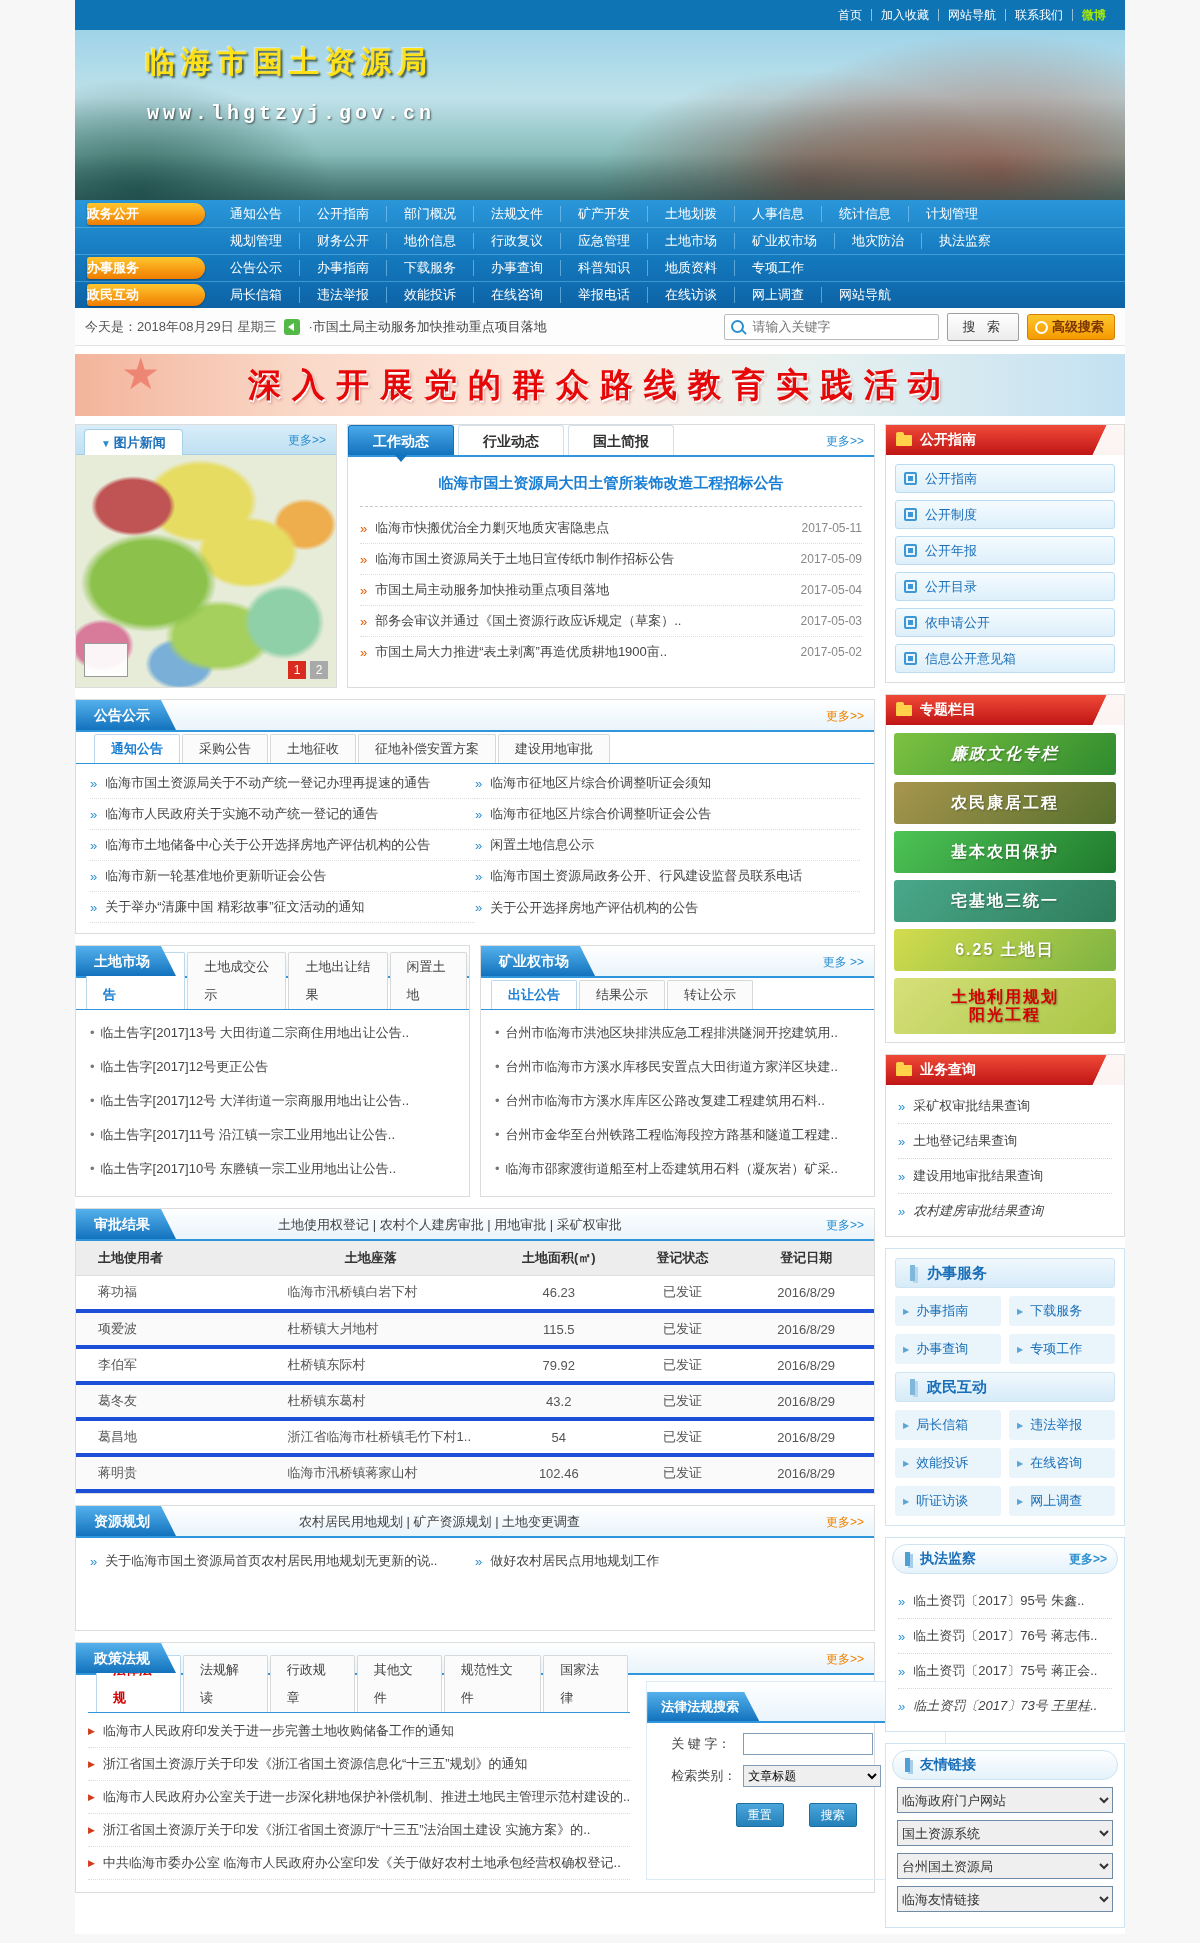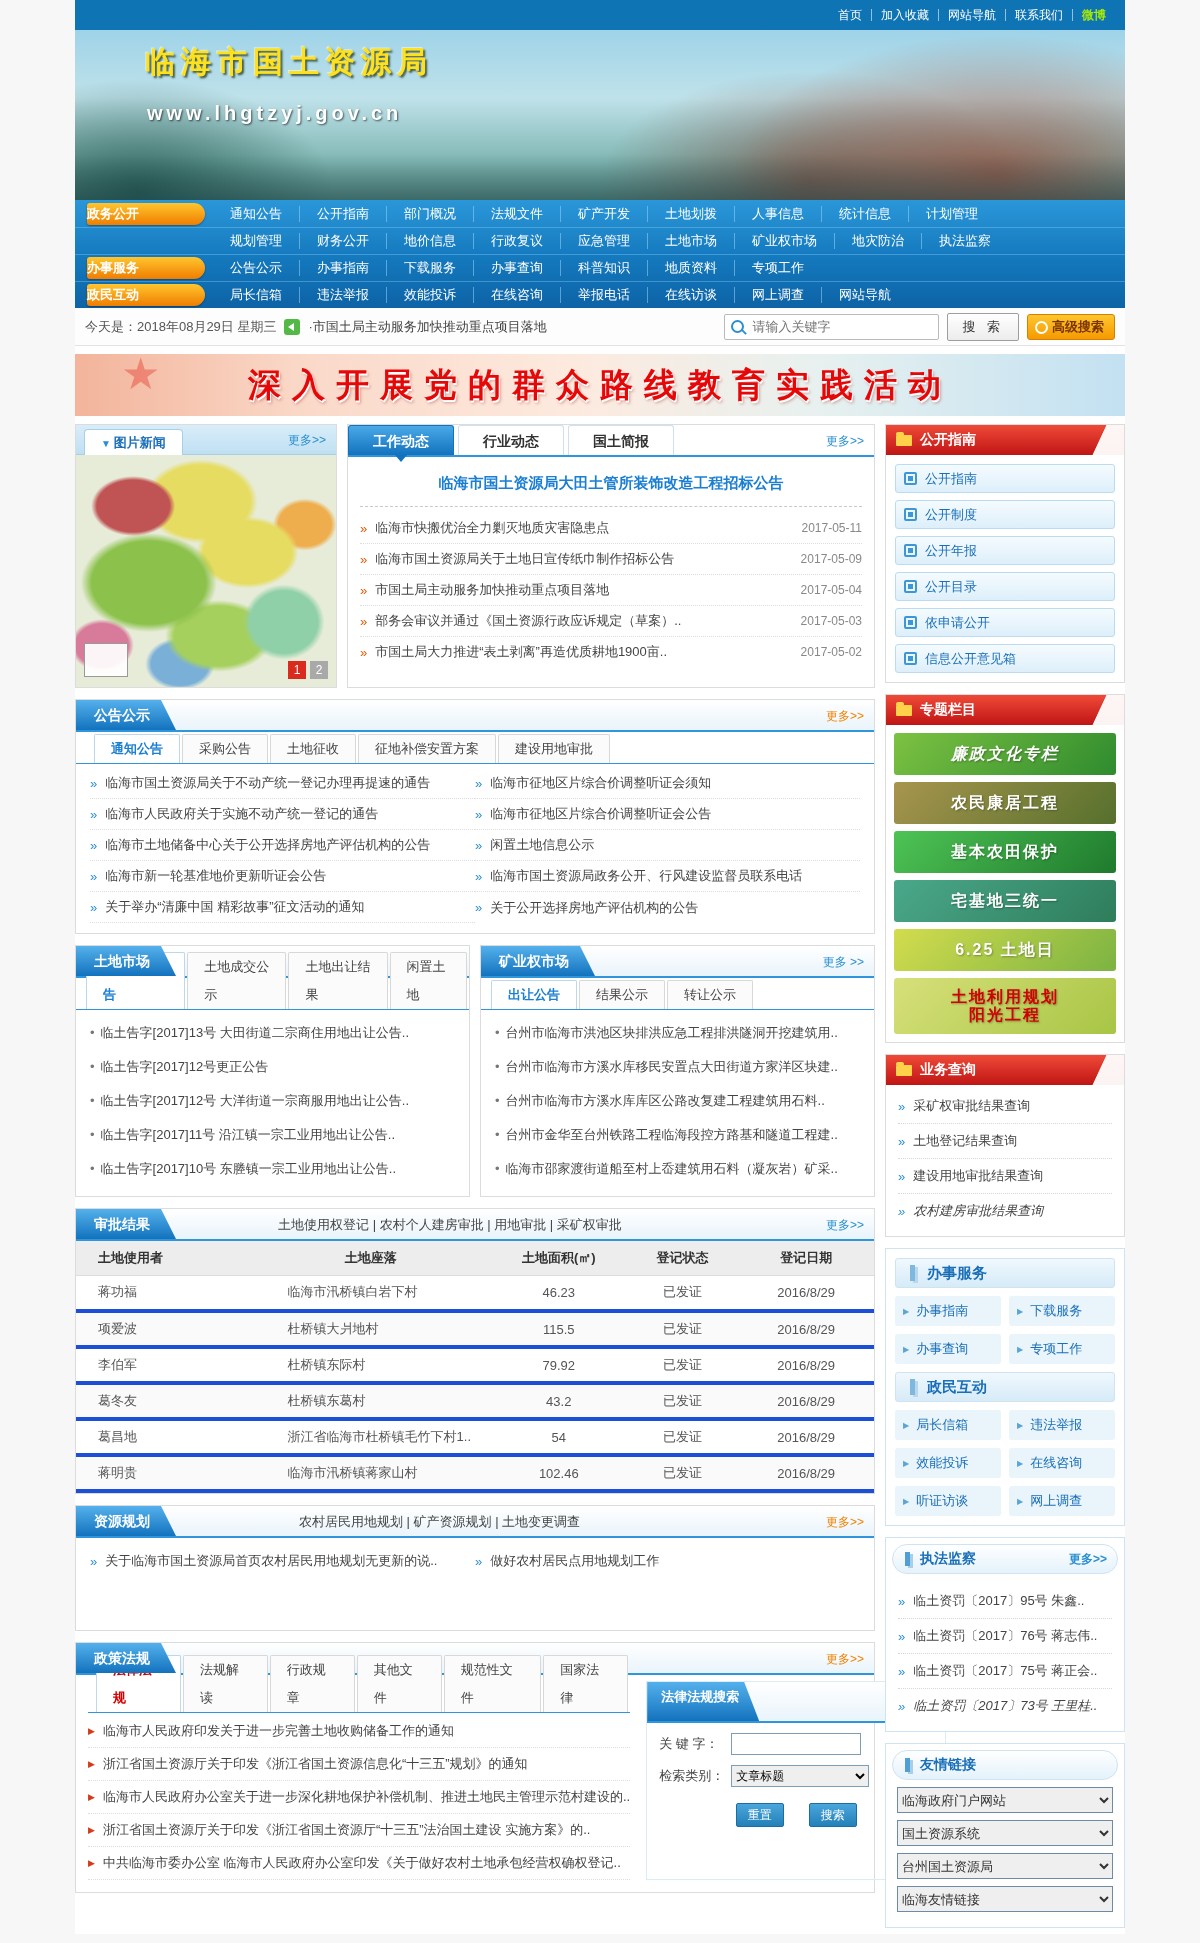--- a/index.html
+++ b/index.html
@@ -18,21 +18,21 @@
     background:
       radial-gradient(380px 200px at 88% 85%, rgba(150,70,50,.75), transparent 70%),
       radial-gradient(300px 160px at 70% 90%, rgba(120,60,45,.6), transparent 70%),
       radial-gradient(260px 150px at 6% 95%, rgba(30,80,70,.8), transparent 75%),
       linear-gradient(180deg,#9fd3e8 0%, #bfe2ea 40%, #7fb6b2 78%, #5d8f84 100%); }
   .banner::before { content:""; position:absolute; left:0; right:0; bottom:0; height:46px;
       background:linear-gradient(180deg, transparent, rgba(20,60,70,.45)); }
   .site-title { position:absolute; left:70px; top:12px; font-size:30px; font-weight:bold; color:#ffe11a;
       letter-spacing:6px; text-shadow:2px 2px 2px rgba(40,60,30,.8), -1px -1px 0 rgba(255,255,255,.5); }
   .site-url { position:absolute; left:72px; top:72px; font-size:20px; font-weight:bold; color:#fff;
-      letter-spacing:4px; text-shadow:1px 1px 2px rgba(0,0,0,.6); font-family:Liberation Sans, sans-serif; }
+      letter-spacing:4px; text-shadow:1px 1px 2px rgba(0,0,0,.6); font-family:Liberation Mono, monospace; }
 
   
   .nav { background:linear-gradient(180deg,#2a97d9 0%,#1478bd 55%,#0d63a6 100%); }
   .nav-row { display:flex; align-items:center; height:27px; border-top:1px solid rgba(120,195,240,.45); }
   .nav-row:first-child { border-top:none; }
   .btn-slot { width:118px; margin:0 8px 0 12px; flex:0 0 auto; }
   .nav-btn { display:block; height:22px; line-height:22px; text-align:left; color:#fff; font-size:13px; font-weight:bold;
       background:linear-gradient(180deg,#ffc62e,#f07d00); border-radius:3px 11px 11px 3px;
       box-shadow:0 1px 2px rgba(0,0,0,.35); }
   .navitem { color:#fff; font-size:13px; padding:0 17px; line-height:16px; border-right:1px solid rgba(150,210,245,.55); }
@@ -146,24 +146,24 @@
 
   
   .policy-body { display:flex; padding:0 12px 12px; gap:16px; }
   .pol-left { flex:1; }
   .pol-left .subtabs { padding-left:8px; margin-top:6px; }
   .plist { padding-top:2px; }
   .pitem { display:flex; align-items:center; padding:7px 0; border-bottom:1px dotted #ddd; }
   .pitem::before { content:"▶"; color:#d43a1a; font-size:9px; margin-right:8px; }
   .pitem a { font-size:13px; color:#444; white-space:nowrap; overflow:hidden; text-overflow:ellipsis; }
   .lawbox { width:300px; flex:0 0 auto; margin-top:6px; border:1px solid #dcecf7; }
-  .lawbox .tabhead { height:41px; }
+  .lawbox .tabhead { height:41px;align-items:flex-end; }
   .lawbox .bluetab { font-size:13px; line-height:29px; padding:0 20px 0 14px; }
   .lawrow { display:flex; align-items:center; padding:10px 12px 0; font-size:13px; color:#444; }
-  .lawrow label { width:72px; flex:0 0 auto; }
+  .lawrow label { width:72px; flex:0 0 auto;margin-left:12px; }
   .lawrow input { width:130px; height:22px; border:1px solid #7f9db9; font-size:12px; padding:0 4px; }
   .lawrow select { width:138px; height:22px; border:1px solid #7f9db9; font-size:12px; }
   .lawbtns { display:flex; gap:25px; justify-content:center; padding:16px 0 4px; }
   .lawbtns button { width:48px; height:24px; background:linear-gradient(180deg,#4aa6dc,#2380b8); color:#fff; font-size:12px; border:1px solid #1c6da0; border-radius:2px; }
 
   
   .redhead { height:30px; display:flex; align-items:center; color:#fff; font-weight:bold; font-size:14px; position:relative; overflow:hidden;
       background:linear-gradient(180deg,#ef4a38,#c01515); }
   .redhead .folder { width:16px; height:11px; background:#ffd24a; border-radius:1px; margin:0 8px 0 10px; position:relative; flex:0 0 auto; }
   .redhead .folder::before { content:""; position:absolute; top:-3px; left:0; width:8px; height:3px; background:#ffd24a; border-radius:2px 2px 0 0; }

